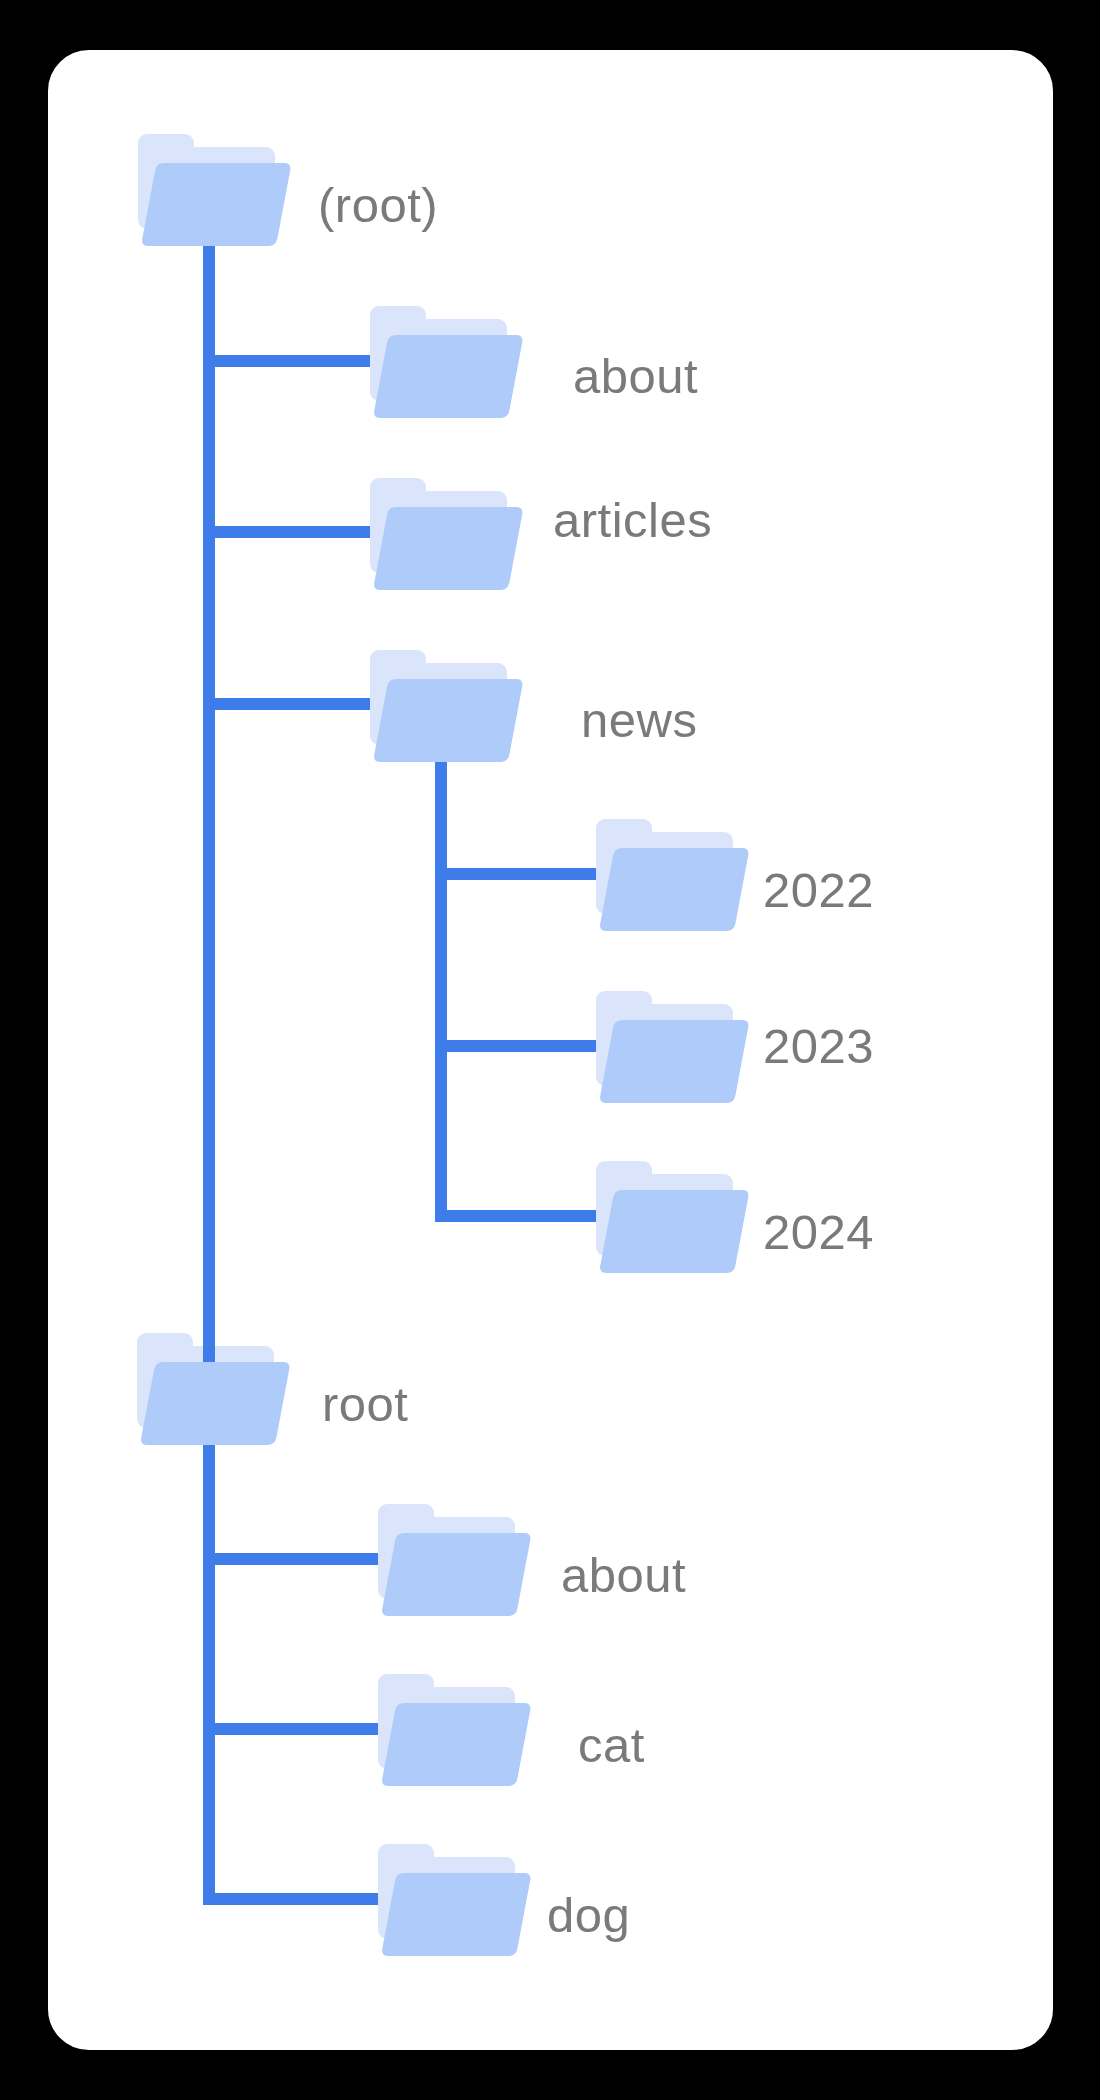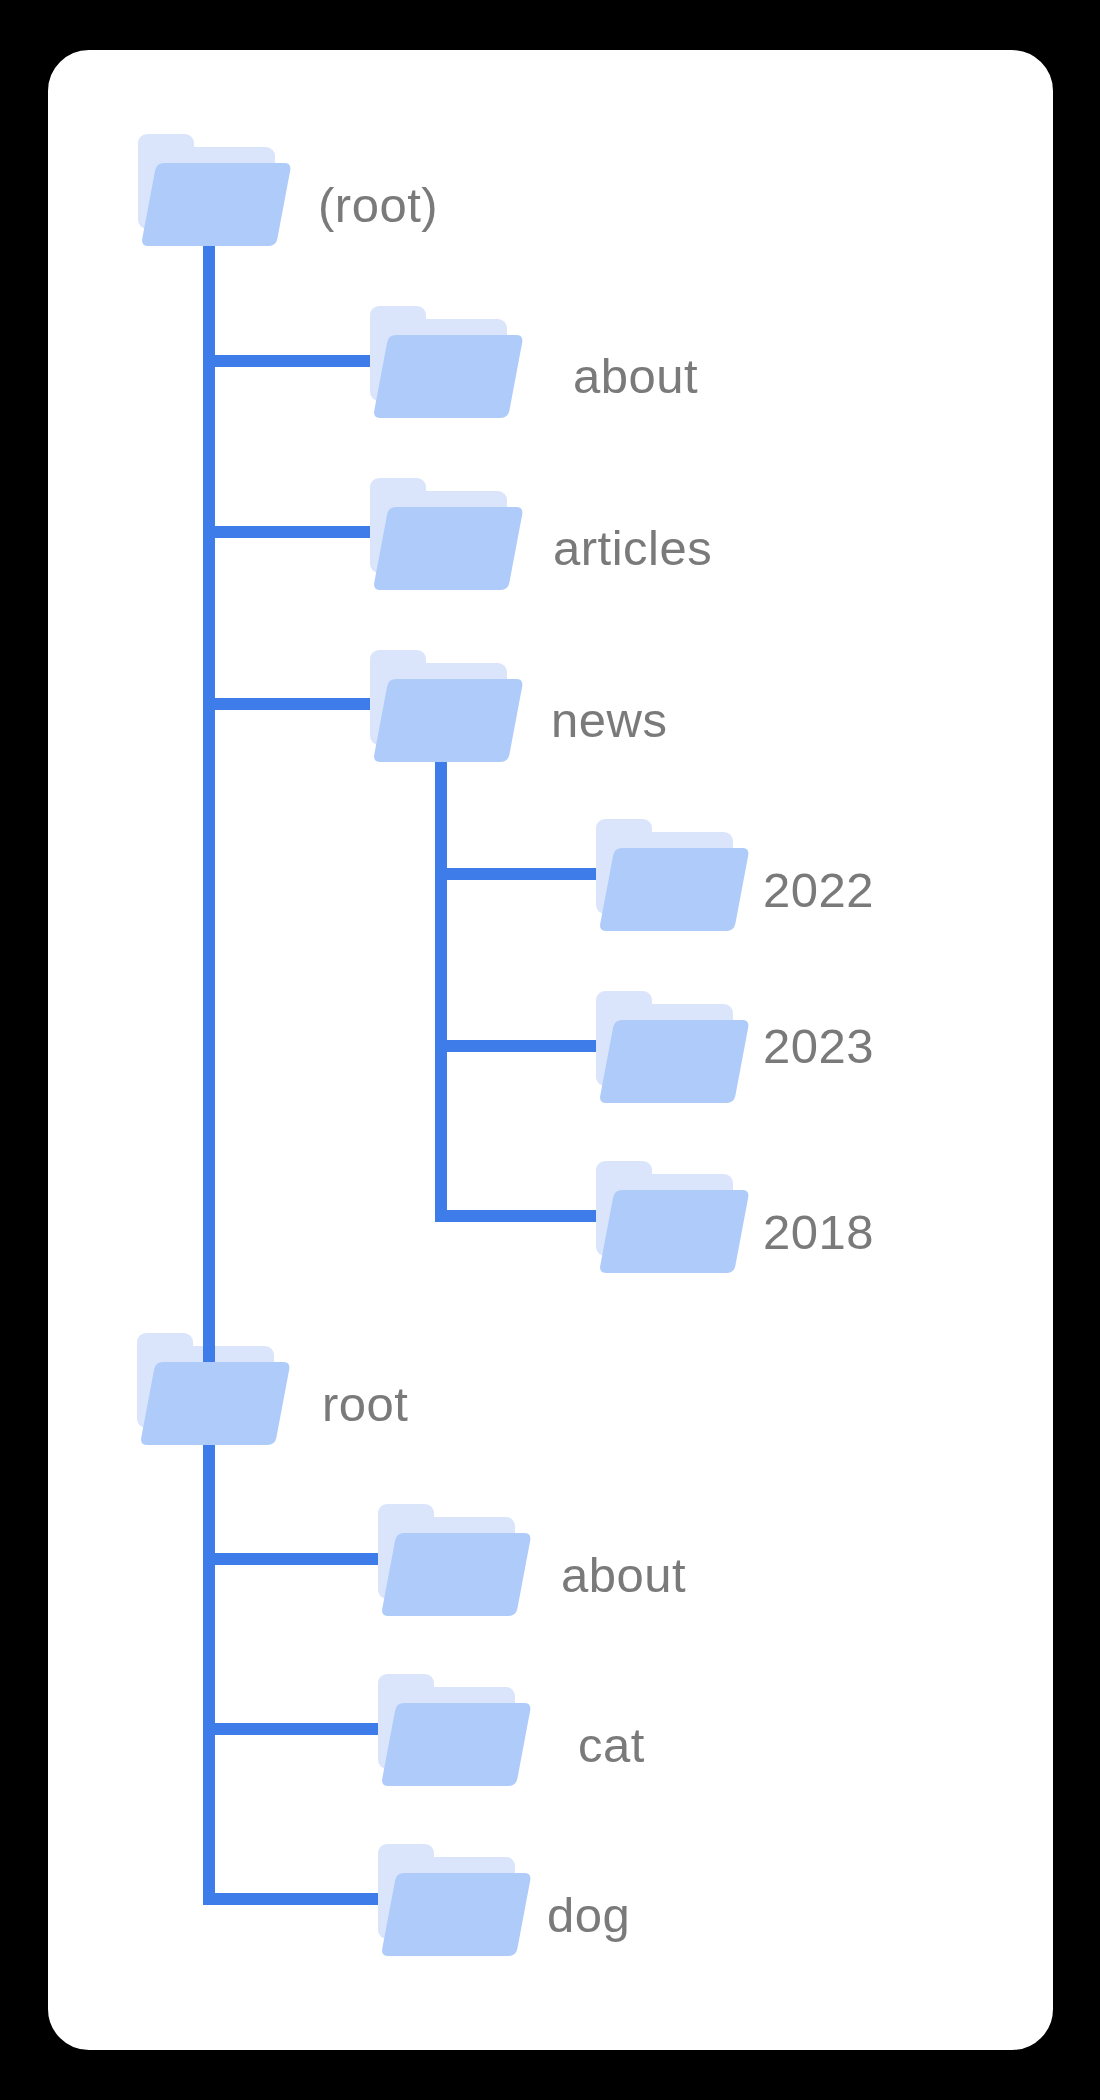--- a/index.html
+++ b/index.html
@@ -132,29 +132,29 @@
 
   <svg class="folder" style="left:378px;top:1844px" viewBox="0 0 153 112">
     <use href="#fback"></use>
     <use href="#ffront"></use>
   </svg>
 
   <div class="lbl" style="left:318px;top:177px">(root)</div>
 
   <div class="lbl" style="left:573px;top:348px">about</div>
 
-  <div class="lbl" style="left:553px;top:520px">articles</div>
+  <div class="lbl" style="left:553px;top:492px">articles</div>
 
-  <div class="lbl" style="left:551px;top:692px">news</div>
+  <div class="lbl" style="left:581px;top:692px">news</div>
 
   <div class="lbl" style="left:763px;top:862px">2022</div>
 
   <div class="lbl" style="left:763px;top:1018px">2023</div>
 
-  <div class="lbl" style="left:763px;top:1204px">2018</div>
+  <div class="lbl" style="left:763px;top:1204px">2024</div>
 
   <div class="lbl" style="left:322px;top:1376px">root</div>
 
   <div class="lbl" style="left:561px;top:1547px">about</div>
 
   <div class="lbl" style="left:578px;top:1717px">cat</div>
 
   <div class="lbl" style="left:547px;top:1887px">dog</div>
 
 </div>

